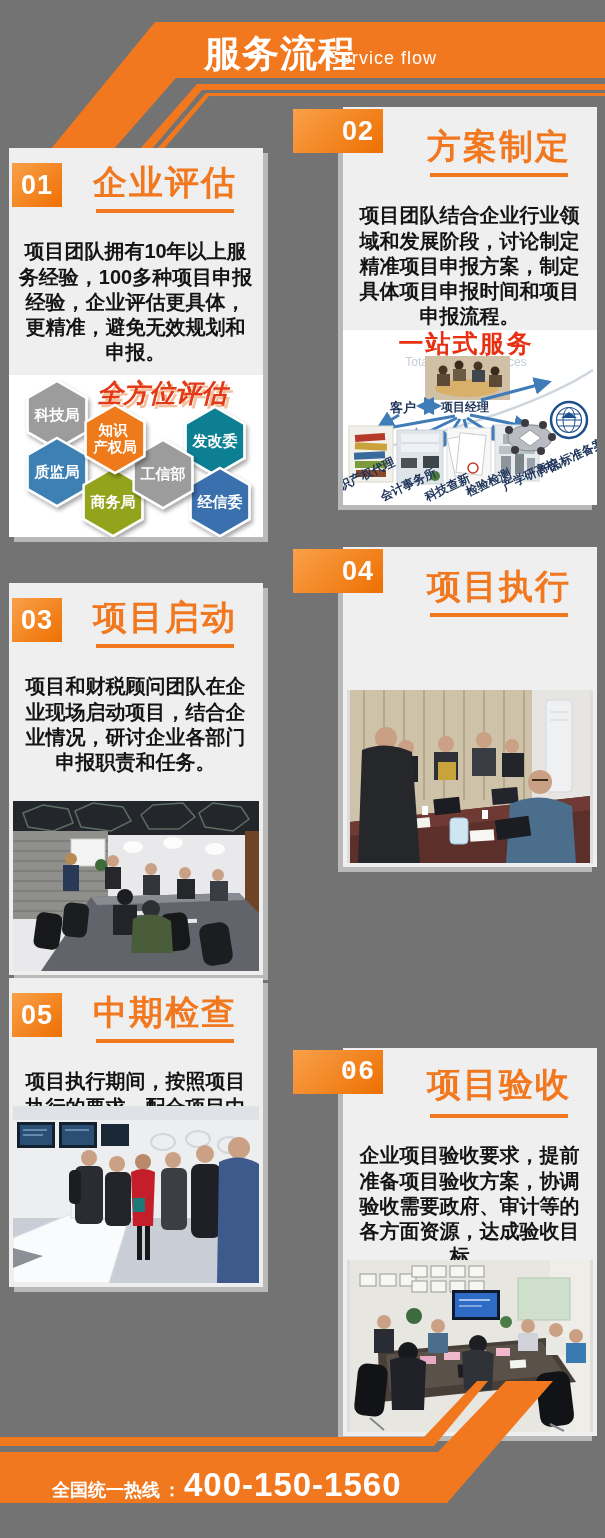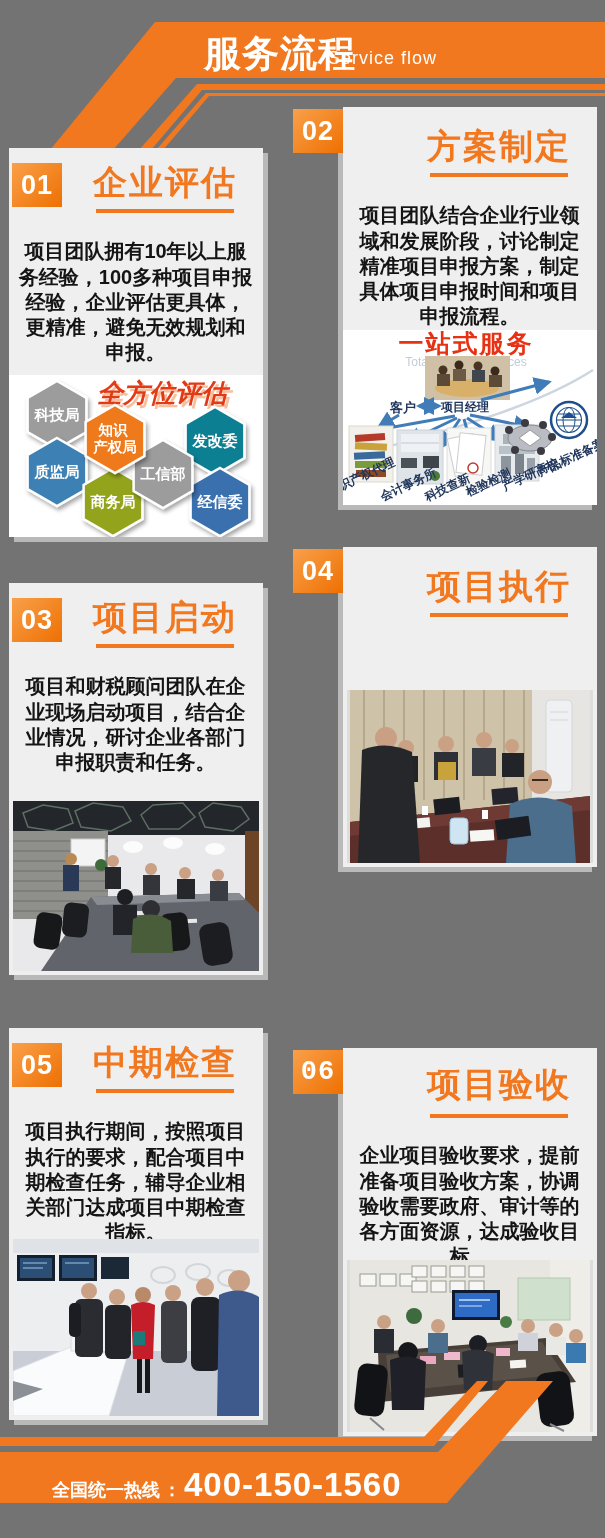--- a/index.html
+++ b/index.html
@@ -10,21 +10,21 @@
 
   .card{position:absolute;width:254px;background:#efeff0;}
   .card.left{left:9px;box-shadow:5px 5px 0 #b9b9b9;}
   .card.right{left:343px;box-shadow:-5px 5px 0 #b9b9b9;}
 
   .badge{position:absolute;width:50px;height:44px;
          background:linear-gradient(135deg,#f9a04a 0%,#ee7002 100%);
          color:#fff;font-size:27px;font-weight:bold;letter-spacing:1px;
          display:flex;align-items:center;justify-content:center;}
   .card.left  .badge{left:3px;top:15px;}
-  .card.right .badge{left:-50px;top:2px;}
+  .card.right .badge{left:-50px;top:2px;padding-left:40px;}
 
   .t-wrap{margin:16px 0 0 58px;text-align:center;}
   .card.right .t-wrap{margin-top:21px;}
   .card-title{font-size:34px;font-weight:bold;color:#f1781f;letter-spacing:2px;line-height:1.1;}
   .t-underline{width:138px;height:4px;background:#f1781f;margin:8px auto 0;}
 
   .card-body{margin:26px 10px 0 9px;font-size:20px;font-weight:bold;color:#141414;
              line-height:1.26;letter-spacing:0px;text-align:center;}
 
   .media{position:absolute;left:0;right:0;bottom:0;background:#fff;overflow:hidden;}
@@ -326,21 +326,21 @@
           <path d="M12,60 Q36,50 62,62 L70,173 L8,173 Z" fill="#26272b"></path>
           <circle cx="190" cy="92" r="12" fill="#c9a083"></circle>
           <line x1="182" y1="90" x2="198" y2="90" stroke="#3a2a1c" stroke-width="2"></line>
           <path d="M160,114 Q190,100 222,116 L226,173 L156,173 Z" fill="#4a6e8c"></path>
           <rect x="146" y="128" width="34" height="20" fill="#1c1d22" transform="rotate(-8 163 138)"></rect>
         </g>
       </svg>
     </div>
   </div>
 
-  <div class="card left" style="top:1028px;height:392px;">
+  <div class="card left" style="top:978px;height:309px;">
     <div class="badge">05</div>
     <div class="t-wrap">
       <div class="card-title">中期检查</div>
       <div class="t-underline"></div>
     </div>
     <p class="card-body">项目执行期间，按照项目执行的要求，配合项目中期检查任务，辅导企业相关部门达成项目中期检查指标。</p>
     <div class="media photo" style="height:177px;">
       <svg width="246" height="177" viewBox="0 0 246 177">
         <rect x="0" y="0" width="246" height="177" fill="#eceef0"></rect>
         <rect x="0" y="0" width="246" height="14" fill="#dfe2e6"></rect>

